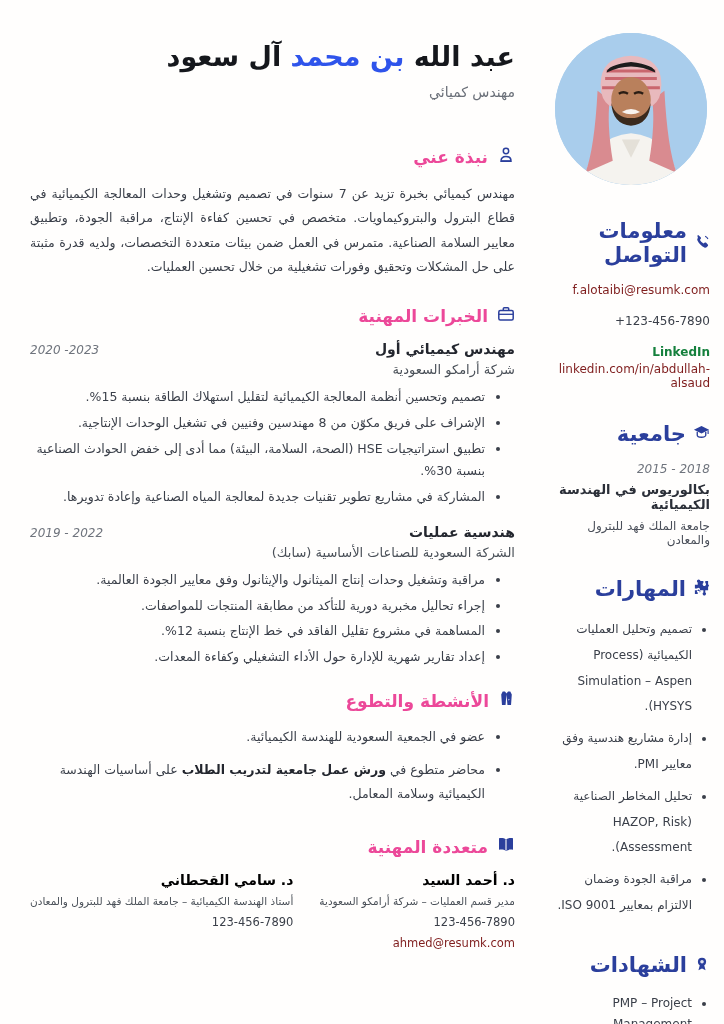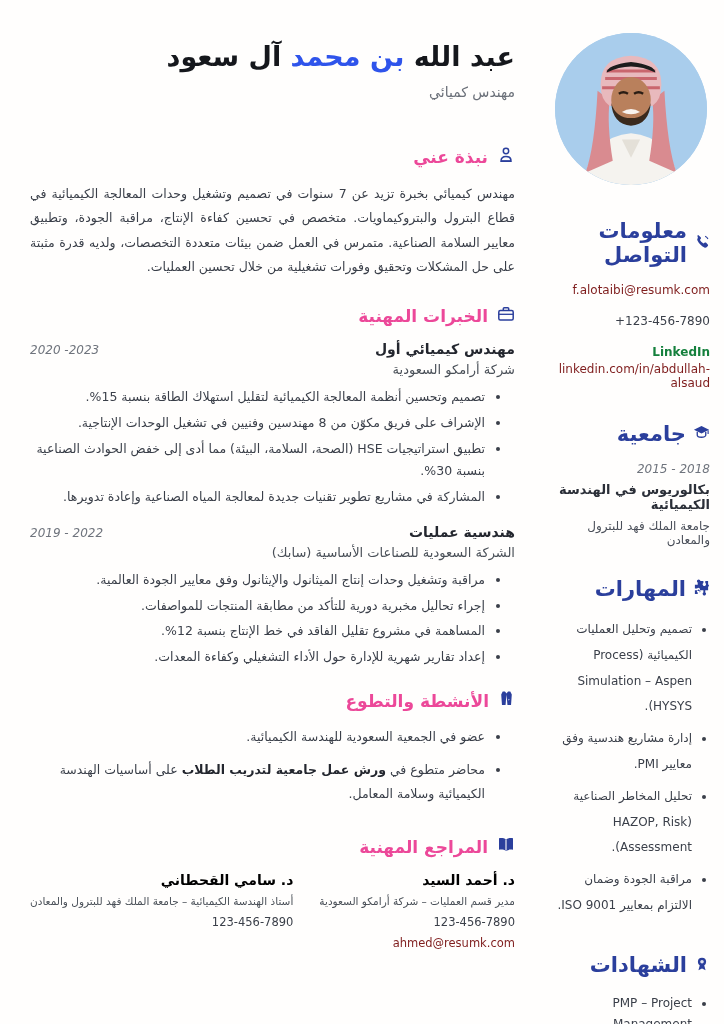--- a/index.html
+++ b/index.html
@@ -246,21 +246,21 @@
     </section>
 
     <section class="section" style="margin-top:30px">
       <div class="sec-heading">
         <span>
           <svg width="18" height="18" viewBox="0 0 18 18">
               <path fill="#2b3f9c" d="M9 3.4C7.2 2.1 4.6 1.7 2 2.2v11.6c2.6-.5 5.2-.1 7 1.2 1.8-1.3 4.4-1.7 7-1.2V2.2c-2.6-.5-5.2-.1-7 1.2z"></path>
               <path stroke="#fffefd" stroke-width="1.1" d="M9 3.6v11"></path>
             </svg>
         </span>
-        <span>المراجع المهنية</span>
+        <span>متعددة المهنية</span>
       </div>
       <div class="refs-row">
         <div class="ref">
           <div class="ref-name">د. أحمد السيد</div>
           <div class="ref-role">مدير قسم العمليات – شركة أرامكو السعودية</div>
           <div class="ref-phone">123-456-7890</div>
           <div class="ref-email"><a class="plain">ahmed@resumk.com</a></div>
         </div>
         <div class="ref">
           <div class="ref-name">د. سامي القحطاني</div>

